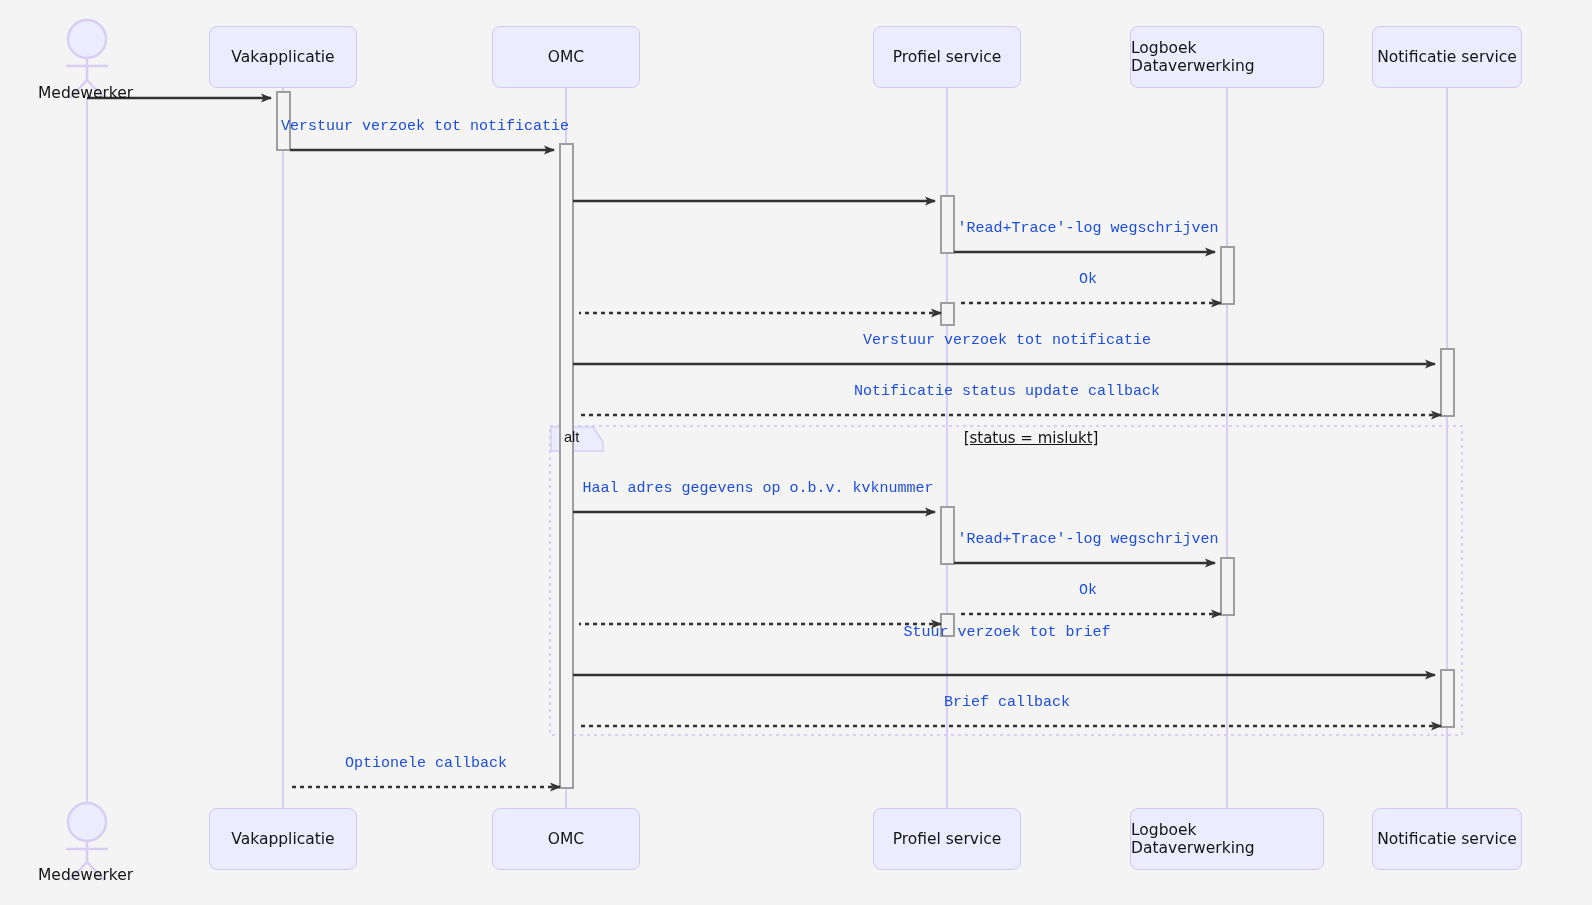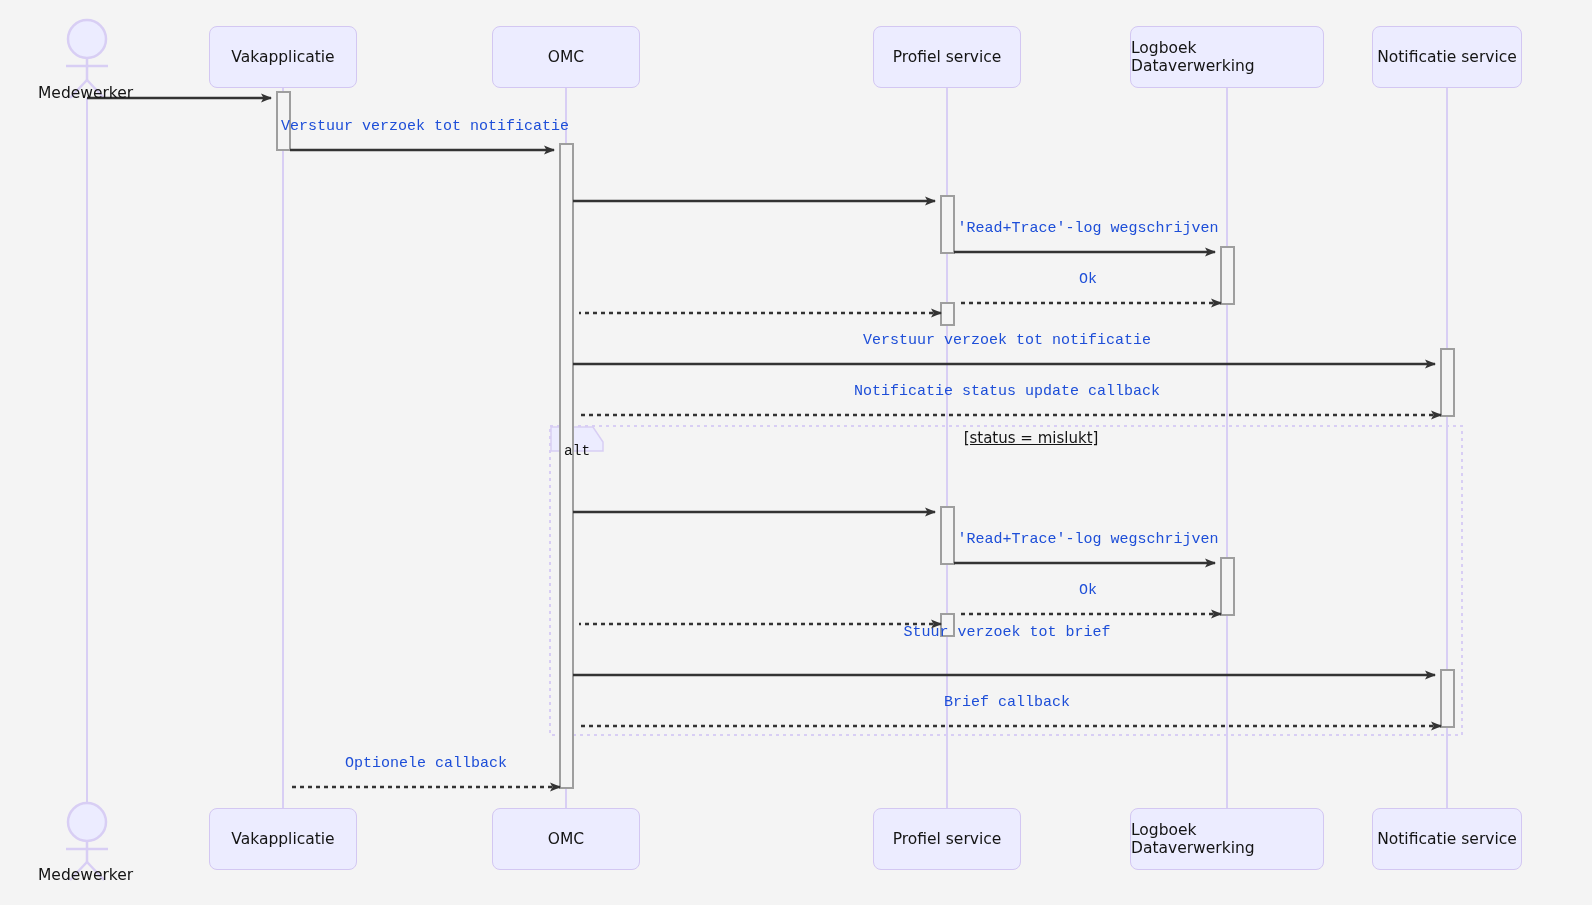--- a/index.html
+++ b/index.html
@@ -35,23 +35,22 @@
     color:#1d4ed8;
     font-size:15px;
     white-space:nowrap;
     transform:translateX(-50%);
     font-family:Liberation Mono, monospace;
   }
   .alt-tag{
     position:absolute;
     color:#141414;
     font-size:14.5px;
-    font-family:Liberation Mono, monospace;
+    font-family:Liberation Sans, sans-serif;
     line-height:1;
-    margin-top:14px;
   }
   .alt-cond{
     position:absolute;
     color:#141414;
     font-size:15px;
     white-space:nowrap;
     transform:translateX(-50%);
     font-family:"DejaVu Sans", sans-serif;
     text-decoration:underline;
   }
@@ -165,20 +164,21 @@
   </div>
 
   <div class="actor-label" style="left:38px;top:84px;">Medewerker</div>
   <div class="actor-label" style="left:38px;top:866px;">Medewerker</div>
 
   <div class="msg-label" style="left:425px;top:118px;">Verstuur verzoek tot notificatie</div>
   <div class="msg-label" style="left:1088px;top:220px;">'Read+Trace'-log wegschrijven</div>
   <div class="msg-label" style="left:1088px;top:271px;">Ok</div>
   <div class="msg-label" style="left:1007px;top:332px;">Verstuur verzoek tot notificatie</div>
   <div class="msg-label" style="left:1007px;top:383px;">Notificatie status update callback</div>
+  <div class="msg-label" style="left:758px;top:480px;">Haal adres gegevens op o.b.v. kvknummer</div>
   <div class="msg-label" style="left:1088px;top:531px;">'Read+Trace'-log wegschrijven</div>
   <div class="msg-label" style="left:1088px;top:582px;">Ok</div>
   <div class="msg-label" style="left:1007px;top:624px;">Stuur verzoek tot brief</div>
   <div class="msg-label" style="left:1007px;top:694px;">Brief callback</div>
   <div class="msg-label" style="left:426px;top:755px;">Optionele callback</div>
 
   <div class="alt-tag" style="left:564px;top:430px;">alt</div>
   <div class="alt-cond" style="left:1031px;top:429px;">[status = mislukt]</div>
 
 </div>

